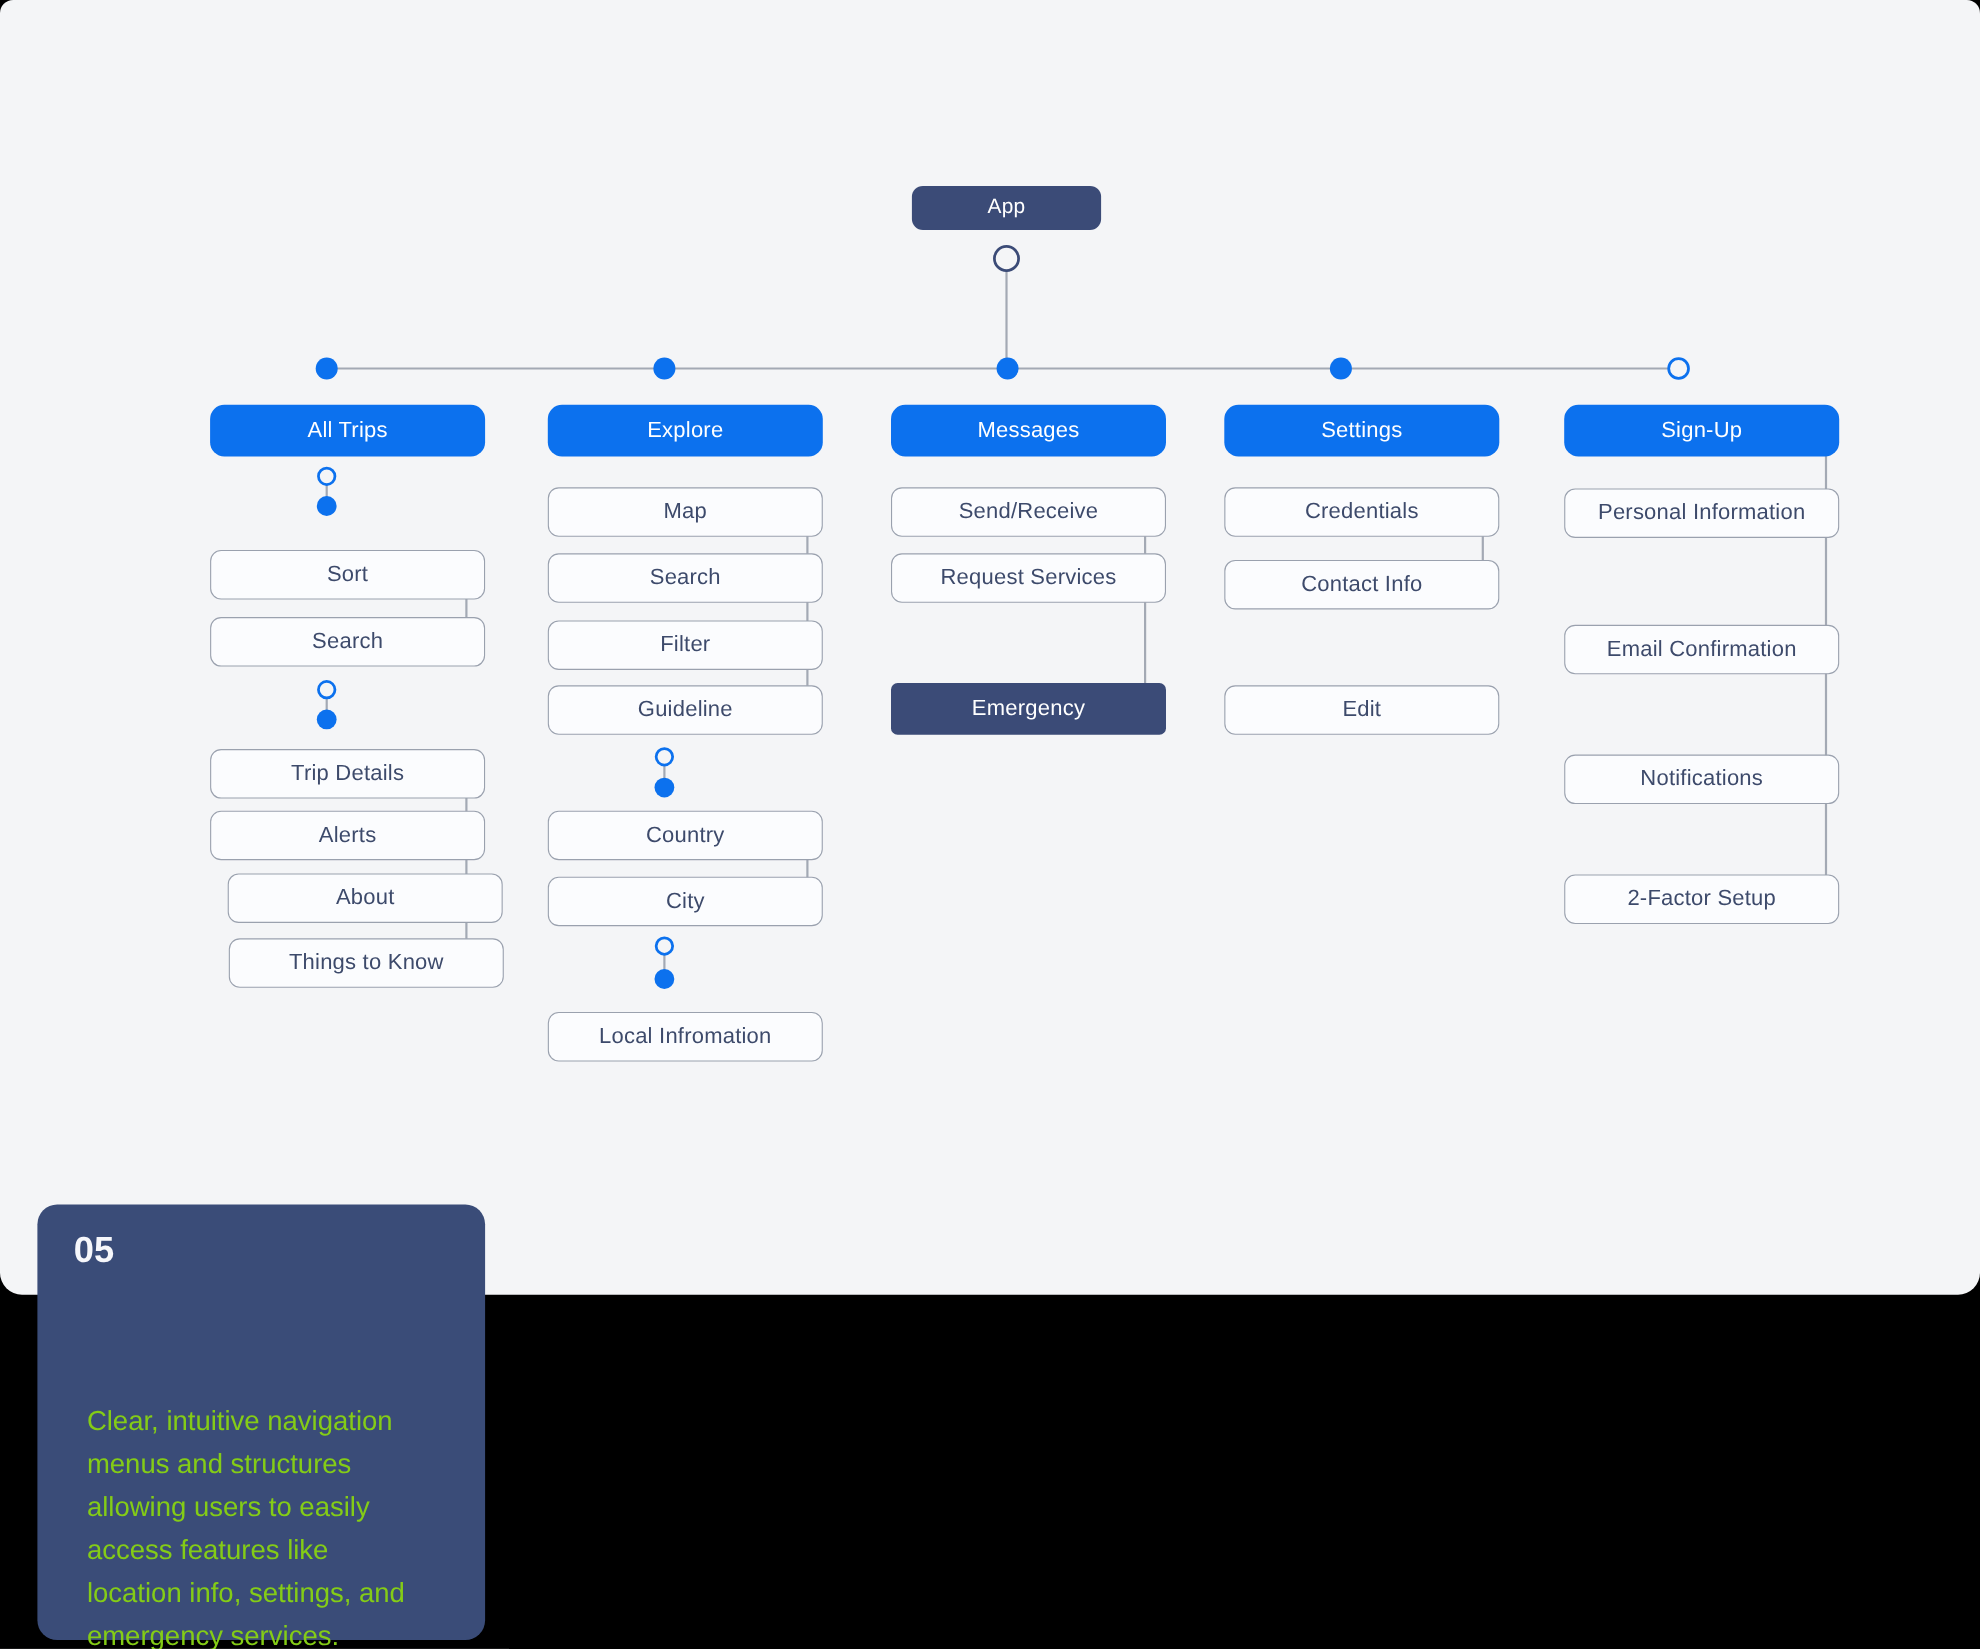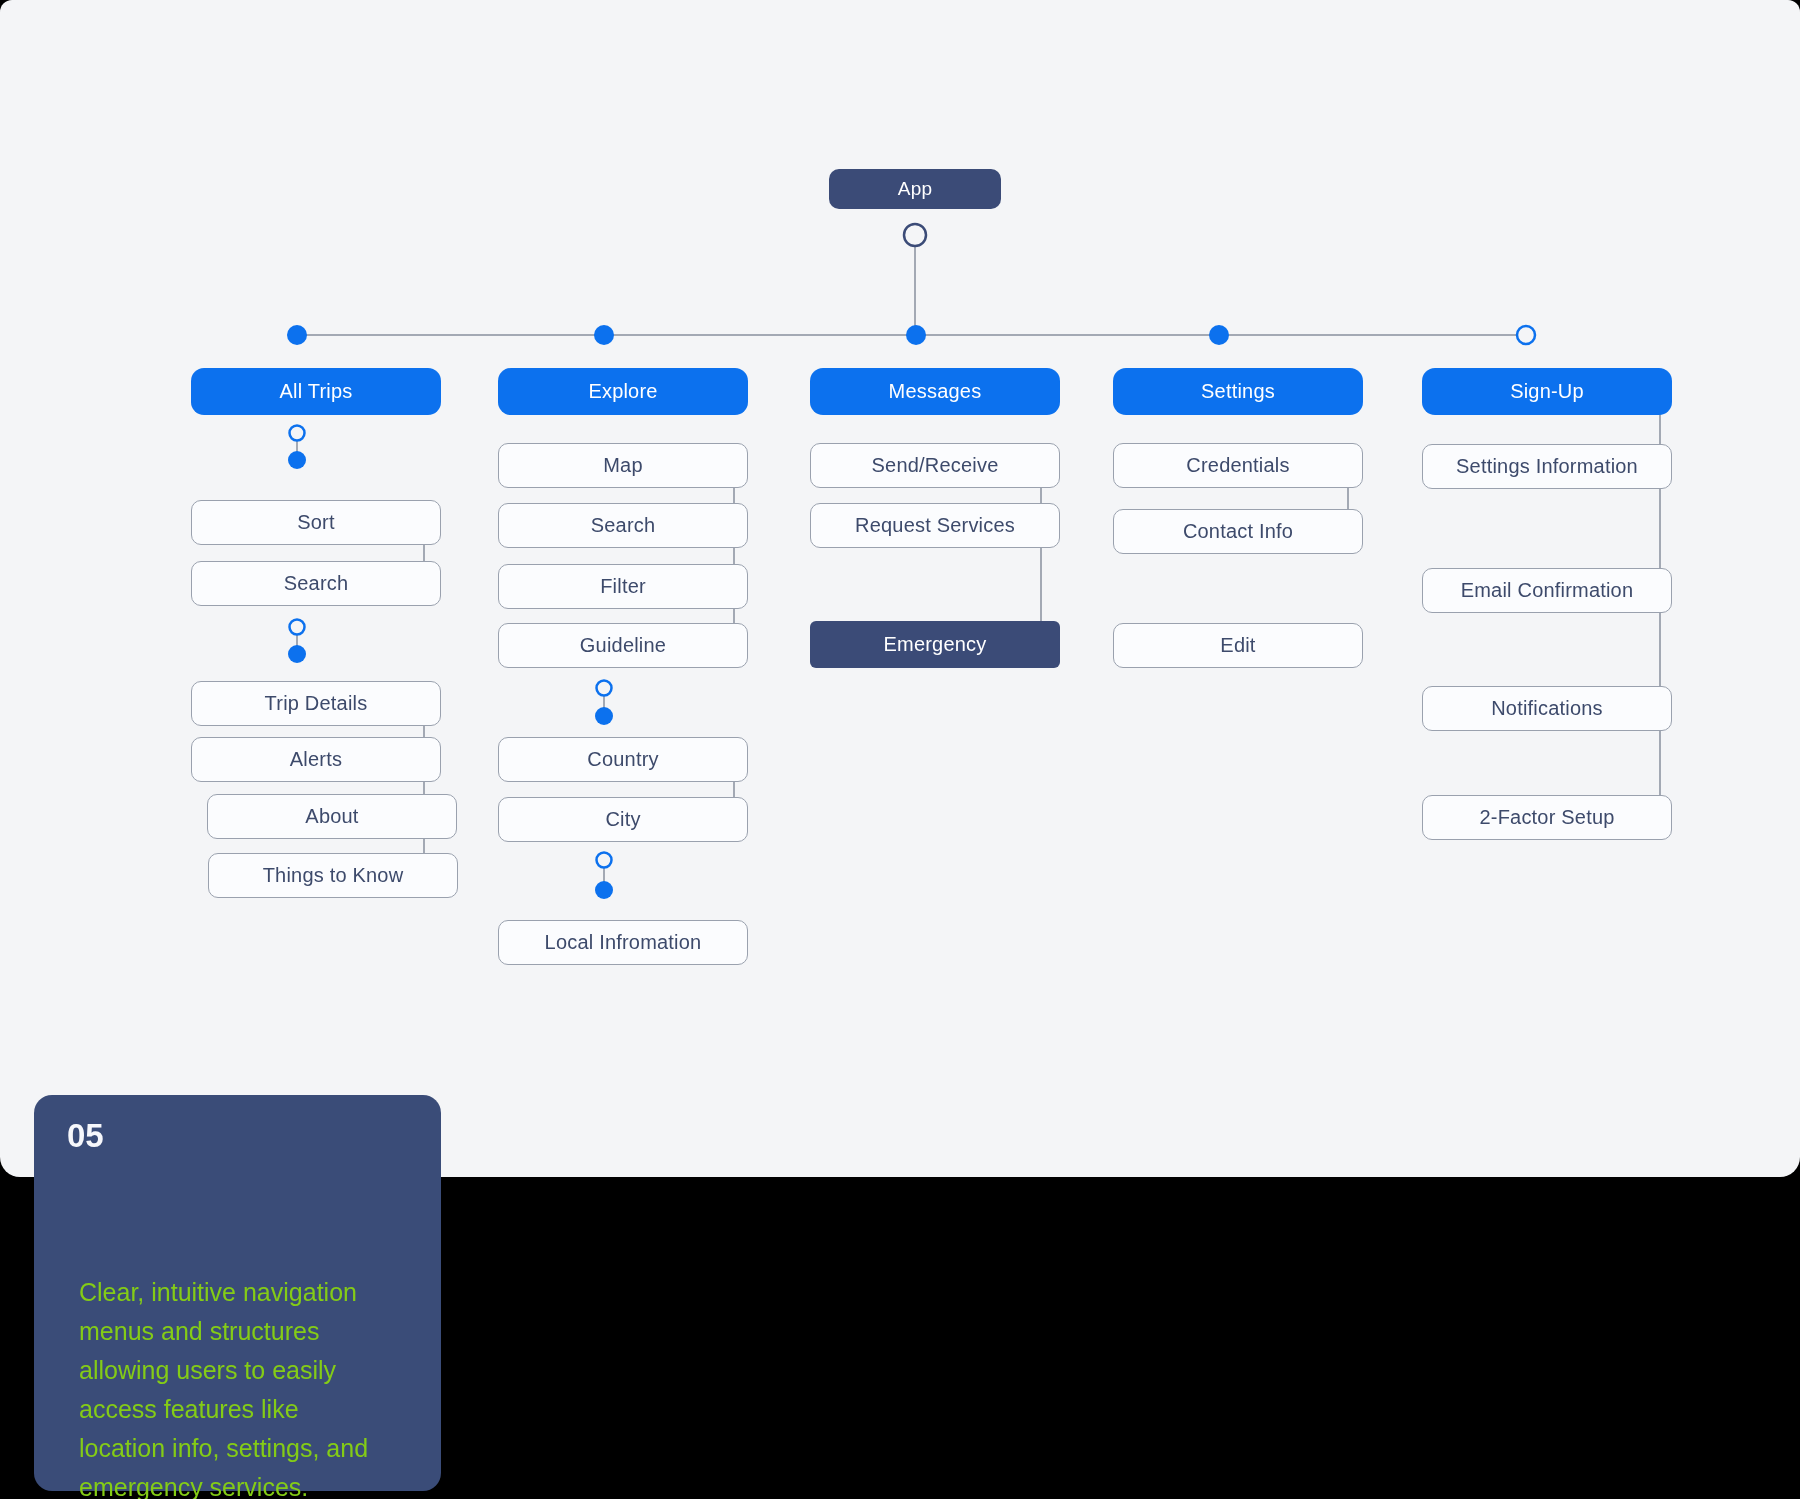--- a/index.html
+++ b/index.html
@@ -164,21 +164,21 @@
 <div class="node sub-box" style="left:810px; top:443px;">Send/Receive</div>
 <div class="node sub-box" style="left:810px; top:503px;">Request Services</div>
 <div class="node dark-btn" style="left:810px; top:621px;">Emergency</div>
 
 <div class="node main-btn" style="left:1113px; top:368px;">Settings</div>
 <div class="node sub-box" style="left:1113px; top:443px;">Credentials</div>
 <div class="node sub-box" style="left:1113px; top:509px;">Contact Info</div>
 <div class="node sub-box" style="left:1113px; top:623px;">Edit</div>
 
 <div class="node main-btn" style="left:1422px; top:368px;">Sign-Up</div>
-<div class="node sub-box" style="left:1422px; top:444px;">Settings Information</div>
+<div class="node sub-box" style="left:1422px; top:444px;">Personal Information</div>
 <div class="node sub-box" style="left:1422px; top:568px;">Email Confirmation</div>
 <div class="node sub-box" style="left:1422px; top:686px;">Notifications</div>
 <div class="node sub-box" style="left:1422px; top:795px;">2-Factor Setup</div>
 
 <div class="note-card">
   <div class="note-number">05</div>
   <div class="note-text">Clear, intuitive navigation menus and structures allowing users to easily access features like location info, settings, and emergency services.</div>
 </div>
 
 </body></html>

